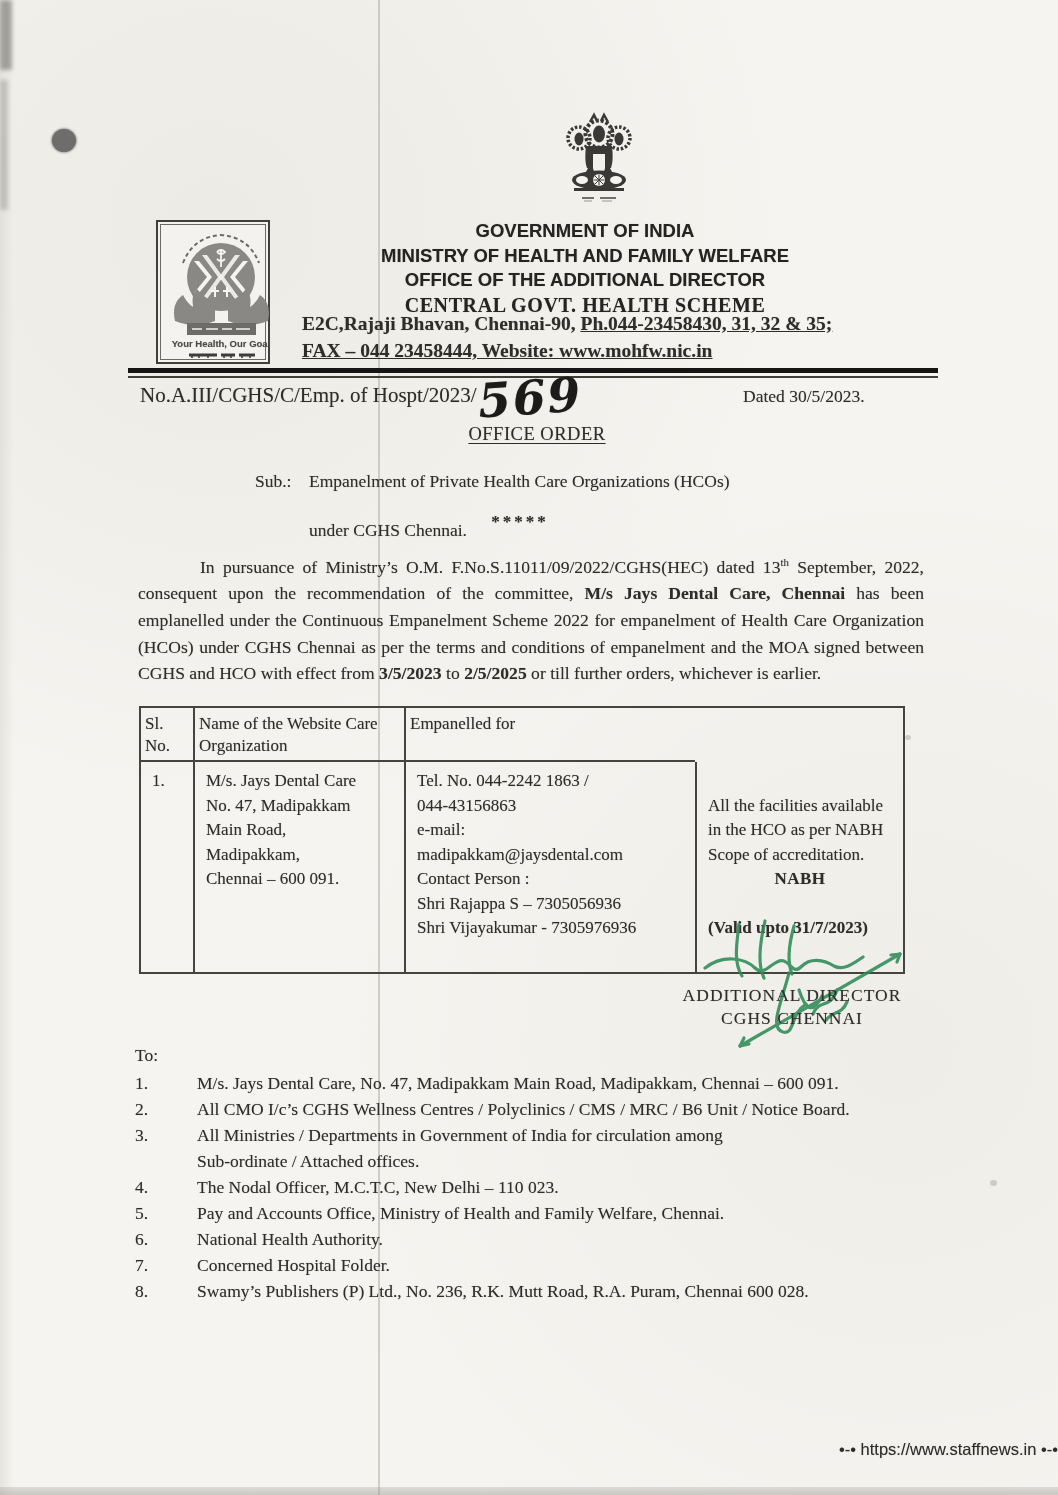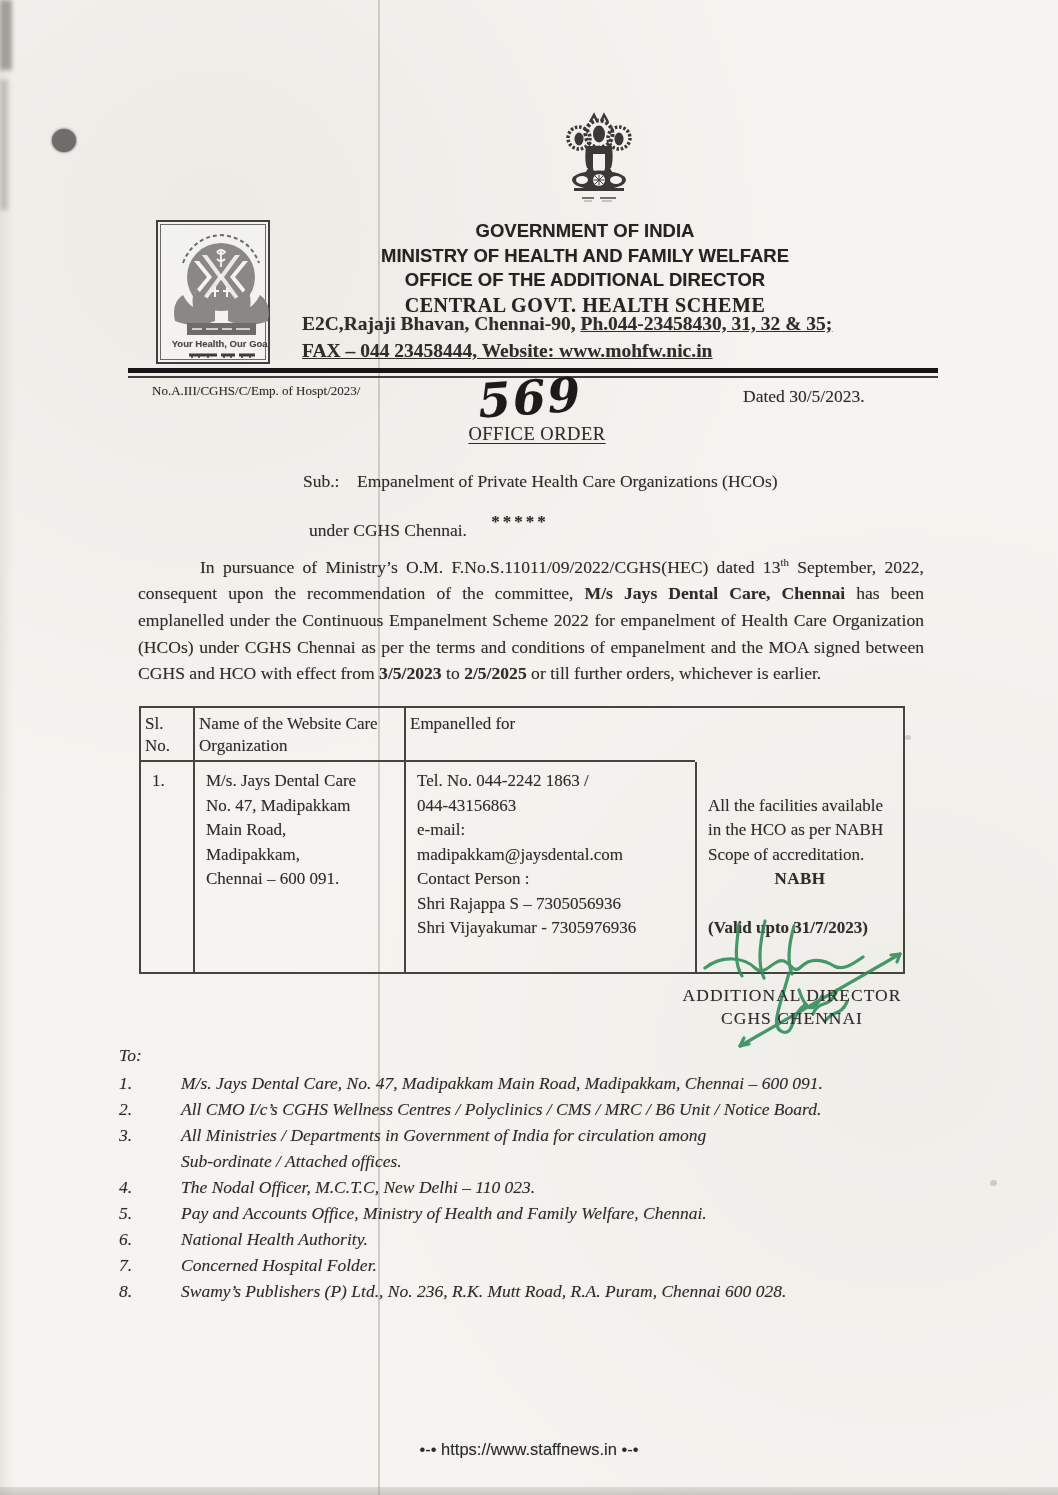--- a/index.html
+++ b/index.html
@@ -24,53 +24,53 @@
   .edge-bottom{left:0;top:1487px;width:1058px;height:8px;background:linear-gradient(180deg,rgba(150,146,140,.25),rgba(150,146,140,.45));}
   
   .gov-block{left:292px;top:219px;width:586px;text-align:center;}
   .gov-line{font-family:"Liberation Sans",sans-serif;font-weight:bold;font-size:18.5px;line-height:24.5px;color:#262421;}
   .gov-line.serif{font-family:"Liberation Serif",serif;font-size:20px;letter-spacing:.6px;}
   .addr1{left:302px;top:313px;font-weight:bold;font-size:19.5px;white-space:nowrap;}
   .addr2{left:302px;top:340px;font-weight:bold;font-size:19.5px;text-decoration:underline;white-space:nowrap;}
   .u{text-decoration:underline;}
   .double-rule{left:128px;top:368px;width:810px;height:10px;border-top:5px solid #161513;border-bottom:2px solid #403e3b;}
   
-  .ref-line{left:152px;top:383px;font-size:13px;}
+  .ref-line{left:140px;top:383px;font-size:21px;}
   .date-line{left:743px;top:386px;font-size:17.5px;}
   .handwritten{left:478px;top:370px;font-size:47px;font-style:italic;font-weight:bold;transform:rotate(-4deg);color:#1c1b19;font-family:"DejaVu Serif",serif;letter-spacing:2px;}
   .doc-title{left:0;top:424px;width:1074px;text-align:center;font-size:18.5px;letter-spacing:.5px;text-decoration:underline;text-underline-offset:3px;}
   
-  .sub-row{left:255px;top:468px;width:600px;display:flex;font-size:17.5px;line-height:26px;margin-left:48px;}
+  .sub-row{left:255px;top:468px;width:600px;display:flex;font-size:17.5px;line-height:26px;}
   .sub-label{width:54px;flex:0 0 54px;}
   .sub-line2{left:309px;top:520px;font-size:17.5px;text-align:center;}
   .stars{left:430px;top:512px;width:180px;text-align:center;font-size:17px;letter-spacing:3px;font-weight:bold;}
   
   .body-par{left:138px;top:549px;width:786px;font-size:17.6px;line-height:26.6px;text-align:justify;text-indent:62px;}
   .b{font-weight:bold;}
   sup.th{font-size:.62em;vertical-align:super;}
   
   .doc-table{left:139px;top:706px;width:766px;border:2px solid #46443f;font-size:17px;}
   .t-row{display:grid;grid-template-columns:52px 211px 291px 1fr;}
   .t-row.head .cell{border-bottom:2px solid #46443f;text-align:left;padding:5px 4px 3px;line-height:22px;min-height:48px;}
   .cell{padding:7px 11px;white-space:pre-line;line-height:24.5px;}
   .cell + .cell{border-left:2px solid #46443f;}
   .t-row.body .cell{min-height:155px;}
   .cell .center-b{display:block;text-align:center;font-weight:bold;letter-spacing:.5px;}
   .cell .left-b{display:block;font-weight:bold;}
   
   .sig-svg{left:693px;top:918px;width:252px;height:145px;}
   .sig-text{left:652px;top:984px;width:280px;text-align:center;font-size:17.5px;line-height:23px;letter-spacing:1px;}
   
-  .to-block{left:119px;top:1042px;width:800px;font-size:17.5px;line-height:26px;font-style:italic;}
+  .to-block{left:135px;top:1042px;width:800px;font-size:17.5px;line-height:26px;}
   .to-label{margin-bottom:2px;}
   .to-item{display:flex;}
   .to-num{width:62px;flex:0 0 62px;}
   .to-text{white-space:pre-line;}
   
-  .footer{left:0;top:1440px;width:1058px;text-align:center;font-family:"Liberation Sans",sans-serif;font-size:16.5px;color:#2c2c2c;}
+  .footer{left:0;top:1440px;width:1058px;text-align:right;font-family:"Liberation Sans",sans-serif;font-size:16.5px;color:#2c2c2c;}
   
   .cghs-box{left:156px;top:220px;width:114px;height:144px;border:2px solid #413f3c;background:rgba(255,255,255,.35);padding:2px;}
   .cghs-inner{width:100%;height:100%;border:1px solid #6b6965;}
   .speck{border-radius:50%;background:#8d8a84;opacity:.35;}
 </style>
 </head>
 <body>
 
 <div class="page soft">
 

